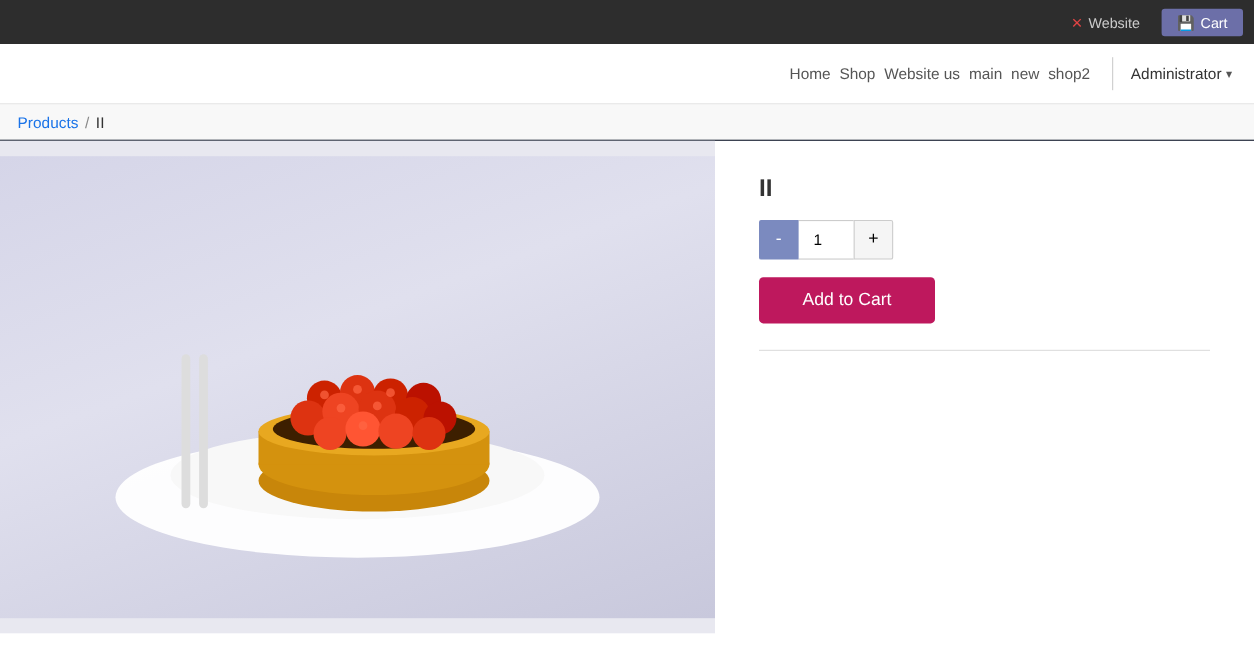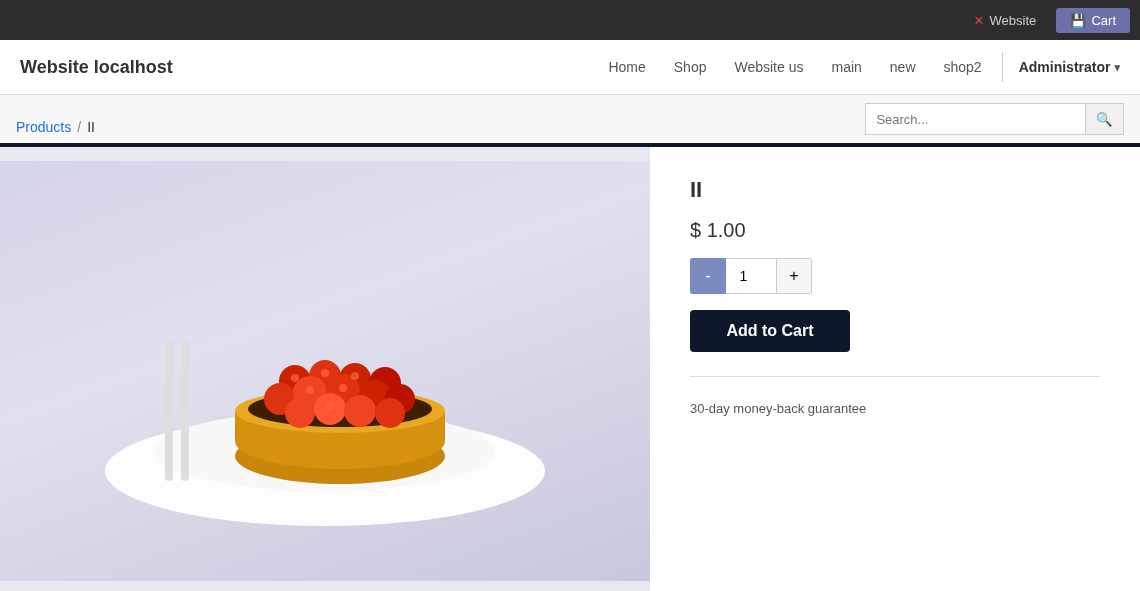--- a/index.html
+++ b/index.html
@@ -44,52 +44,52 @@
     }
     #site-title {
       font-size: 18px;
       font-weight: bold;
       color: #333;
       flex: none;
     }
     #nav-links {
       display: flex;
       align-items: center;
-      gap: 28px;
+      gap: 8px;
       margin-left: auto;
       margin-right: 20px;
     }
     .nav-link {
       color: #555;
       text-decoration: none;
       font-size: 14px;
       cursor: pointer;
     }
     #nav-divider {
       width: 1px;
       height: 30px;
       background: #ccc;
     }
     #admin-menu {
       display: flex;
       align-items: center;
       gap: 4px;
       cursor: pointer;
-      font-weight: bold;
+      font-weight: normal;
       font-size: 14px;
       margin-left: 16px;
     }
     #admin-chevron { font-size: 11px; color: #555; }
 
     
     #breadcrumb-bar {
       display: flex;
-      align-items: flex-end;
+      align-items: flex-start;
       padding: 8px 16px;
-      border-bottom: 4px solid #0f172a;
+      border-bottom: 1px solid #0f172a;
       background: #f8f8f8;
       gap: 4px;
     }
     #breadcrumb {
       display: flex;
       align-items: center;
       gap: 6px;
       font-size: 14px;
     }
     .breadcrumb-link {
@@ -191,26 +191,26 @@
       position: relative;
       background: #7b8abf;
       border-color: #7b8abf;
       color: white;
       border-radius: 2px 0 0 2px;
     }
     #qty-plus-btn {
       border-radius: 0 2px 2px 0;
     }
     #add-to-cart-btn {
-      background: #0f172a;
+      background: #be185d;
       color: #fff;
       border: none;
       padding: 12px 28px;
       font-size: 16px;
-      font-weight: bold;
+      font-weight: normal;
       border-radius: 4px;
       cursor: pointer;
       width: 160px;
     }
 
     #product-separator {
       border: none;
       border-top: 1px solid #ddd;
       margin: 8px 0;
     }
@@ -242,21 +242,20 @@
     <span style="color:#e04444;">✕</span>
     <span>Website</span>
   </button>
   <button id="save-btn" class="top-bar-btn">
     <span>💾</span>
     <span>Cart</span>
   </button>
 </div>
 
 <div id="nav-bar">
-  <div id="site-title">Website localhost</div>
   <nav id="nav-links">
     <a class="nav-link">Home</a>
     <a class="nav-link">Shop</a>
     <a class="nav-link">Website us</a>
     <a class="nav-link">main</a>
     <a class="nav-link">new</a>
     <a class="nav-link">shop2</a>
   </nav>
   <div id="nav-divider"></div>
   <div id="admin-menu">
@@ -264,26 +263,20 @@
     <span id="admin-chevron">▾</span>
   </div>
 </div>
 
 <div id="breadcrumb-bar">
   <div id="breadcrumb">
     <a class="breadcrumb-link">Products</a>
     <span class="breadcrumb-sep">/</span>
     <span class="breadcrumb-current">II</span>
   </div>
-  <div id="search-container">
-    <input id="search-input" type="text" placeholder="Search..." style="">
-    <button id="search-btn">
-      <span>🔍</span>
-    </button>
-  </div>
 </div>
 
 <div id="main-content">
 
   <div id="product-image-container">
     <div class="tart-container">
 
       <svg width="480" height="380" viewBox="0 0 480 380">
 
         <ellipse cx="240" cy="290" rx="220" ry="55" fill="white" opacity="0.95"></ellipse>
@@ -322,30 +315,28 @@
         <circle cx="258" cy="207" r="4" fill="#ff6644" opacity="0.7"></circle>
         <circle cx="245" cy="225" r="4" fill="#ff6644" opacity="0.7"></circle>
       </svg>
     </div>
   </div>
 
   <div id="product-details">
 
     <div id="product-name">II</div>
 
-    <div id="product-price">$ 1.00</div>
 
     <div id="quantity-row">
       <button id="qty-minus-btn" class="qty-btn">-</button>
       <input id="qty-input" type="number" min="1" value="1" style="">
       <button id="qty-plus-btn" class="qty-btn">+</button>
     </div>
 
     <button id="add-to-cart-btn">Add to Cart</button>
 
     <hr id="product-separator">
 
     <div id="product-info">
-      <span>30-day money-back guarantee</span>
     </div>
 
   </div>
 </div>
 
 </body></html>

